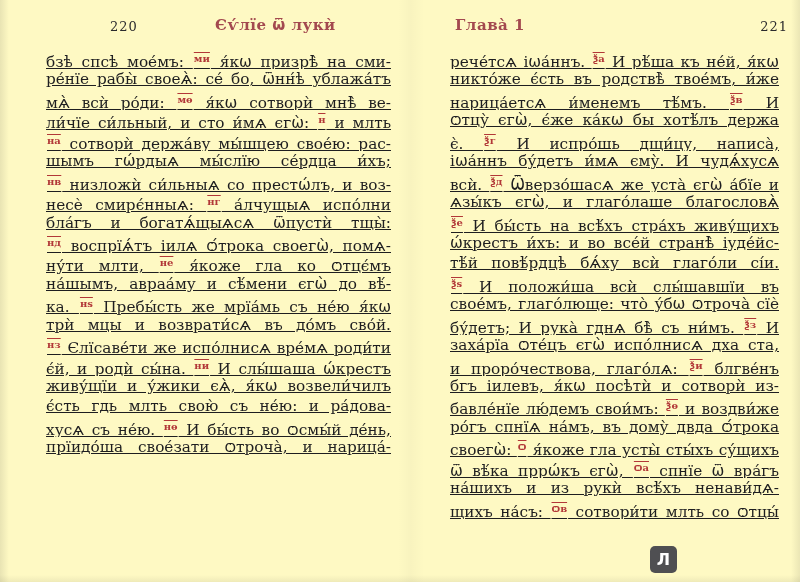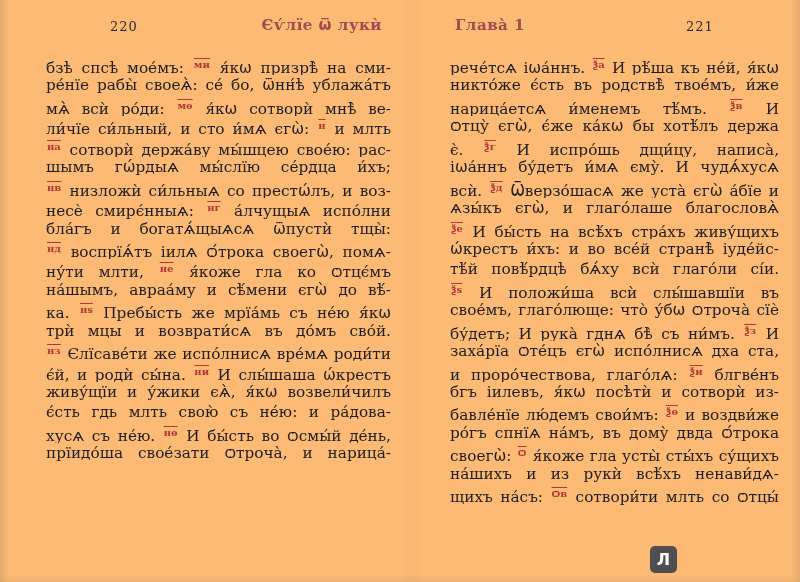--- a/index.html
+++ b/index.html
@@ -1,44 +1,44 @@
 <!DOCTYPE html>
 <html style="--ink: #1e1e20; --red-head: #a3494f; --red-verse: #b23838; --wm-bg: #4f4f52;"><head>
 <meta charset="utf-8">
 <style>
   html,body { margin:0; padding:0; background:#ffffff; }
   .photo {
     position:relative; width:800px; height:582px;
-    background:#fdba74; overflow:hidden;
+    background:#fef9c3; overflow:hidden;
     font-family:"DejaVu Serif","DejaVu Sans",serif;
     color:var(--ink,#1e1e20);
   }
   .edge-left  { position:absolute; left:0; top:0; bottom:0; width:9px;
     background:linear-gradient(90deg, rgba(40,40,40,0.10), rgba(40,40,40,0)); }
   .edge-right { position:absolute; right:0; top:0; bottom:0; width:9px;
     background:linear-gradient(270deg, rgba(40,40,40,0.09), rgba(40,40,40,0)); }
   .edge-bottom{ position:absolute; left:0; right:0; bottom:0; height:7px;
     background:linear-gradient(0deg, rgba(40,40,40,0.07), rgba(40,40,40,0)); }
   .spine { position:absolute; left:398px; top:0; bottom:0; width:26px;
     background:linear-gradient(90deg, rgba(0,0,0,0), rgba(0,0,0,0.025), rgba(0,0,0,0)); }
 
   .pageno {
     position:absolute; top:19px; font-size:13px; letter-spacing:1px; color:#2a2a2c;
   }
   #pn-left  { left:110px; }
-  #pn-right { left:680px; width:40px; text-align:center; }
+  #pn-right { left:748px; width:40px; text-align:right; }
 
   .running-title {
     position:absolute; top:16px; font-size:15px; font-weight:bold;
     color:var(--red-head,#a3494f); letter-spacing:0.5px; white-space:nowrap;
   }
-  #rt-left  { left:200px; width:182px; text-align:right; }
+  #rt-left  { left:215px; width:182px; text-align:left; }
   #rt-right { left:455px; }
 
-  .col { position:absolute; top:55px; font-size:15.3px; }
+  .col { position:absolute; top:49px; font-size:15.3px;text-decoration:underline; }
   #col-left  { left:46px;  width:345px; }
   #col-right { left:450px; width:329px; }
 
   .line {
     height:20.45px; line-height:20.45px;
     text-align:justify; text-align-last:justify;
     overflow:hidden; white-space:normal;
   }
   .vn {
     color:var(--red-verse,#b23838);
@@ -110,20 +110,21 @@
       <div class="line">тѣ́й повѣ́рдцѣ бѧ́ху всѝ глаго́ли сі́и.</div>
       <div class="line"><span class="vn">ѯѕ</span> И положи́ша всѝ слы́шавшїи въ се́рдцѣ</div>
       <div class="line">свое́мъ, глаго́люще: что̀ у́бѡ ѻтроча̀ сїѐ</div>
       <div class="line">бу́детъ; И рука̀ гднѧ бѣ̀ съ ни́мъ. <span class="vn">ѯз</span> И</div>
       <div class="line">заха́рїа ѻте́цъ єгѡ̀ испо́лнисѧ дха ста,</div>
       <div class="line">и проро́чествова, глаго́лѧ: <span class="vn">ѯи</span> блгве́нъ гдь</div>
       <div class="line">бгъ іилевъ, я́кѡ посѣтѝ и сотворѝ из-</div>
       <div class="line">бавле́нїе лю́демъ свои́мъ: <span class="vn">ѯѳ</span> и воздви́же</div>
       <div class="line">ро́гъ спнїѧ на́мъ, въ дому̀ двда ѻ́трока</div>
       <div class="line">своегѡ̀: <span class="vn">ѻ</span> я́коже гла усты̀ сты́хъ су́щихъ</div>
+      <div class="line">ѿ вѣ́ка пррѡ́къ єгѡ̀, <span class="vn">ѻа</span> спнїе ѿ вра́гъ</div>
       <div class="line">на́шихъ и из рукѝ всѣ́хъ ненави́дѧ-</div>
       <div class="line">щихъ на́съ: <span class="vn">ѻв</span> сотвори́ти млть со ѻтцы́</div>
     </div>
 
   <div class="watermark">
     <span>Л</span>
   </div>
 </div>
 
 </body></html>

